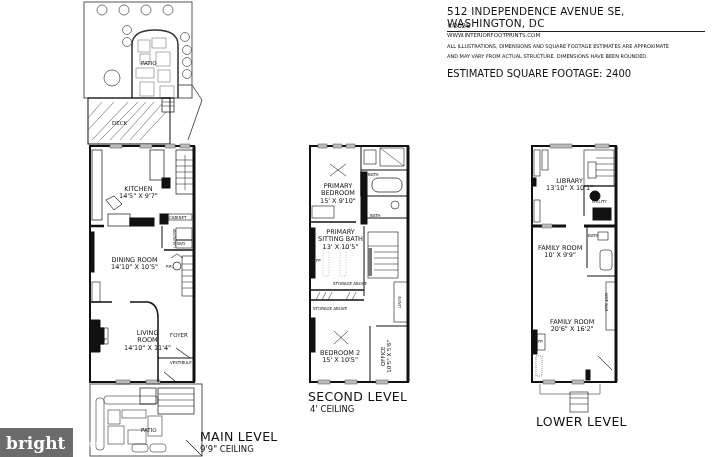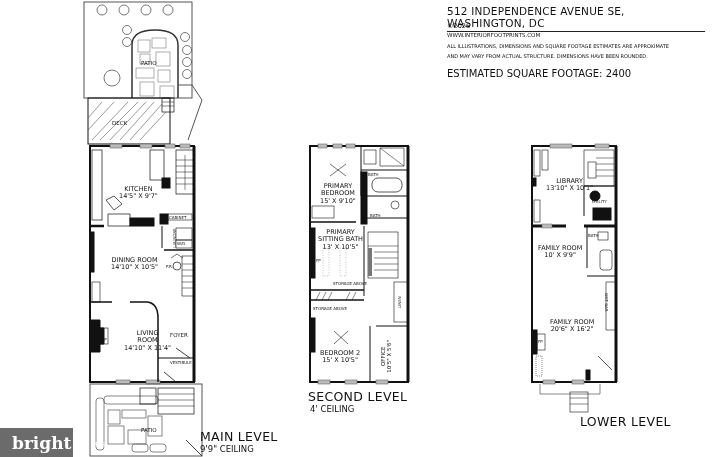--- a/index.html
+++ b/index.html
@@ -11,21 +11,21 @@
   .room { font-size: 6.5px; }
   svg { position: absolute; left: 0; top: 0; }
   .hdr { position: absolute; left: 447px; font-family: "DejaVu Sans", sans-serif; }
   .title { top: 5px; font-size: 10.5px; letter-spacing: 0.2px; border-bottom: 1px solid #222; padding-bottom: 2px; width: 258px; }
   .copy { top: 22px; font-size: 6.5px; }
   .url { top: 32px; font-size: 5.5px; }
   .disc { top: 41px; font-size: 5px; line-height: 10px; width: 270px; }
   .sqft { top: 68px; font-size: 10px; }
   .level-title { position: absolute; font-size: 12.5px; letter-spacing: 0.3px; }
   .level-sub { position: absolute; font-size: 8.5px; }
-  .badge { position: absolute; left: 0; top: 428px; width: 73px; height: 29px; background: #6b6b6b; color: #fff; display: flex; align-items: center; padding-left: 12px; }
+  .badge { position: absolute; left: 0; top: 428px; width: 73px; height: 29px; background: #6b6b6b; color: #fff; display: flex; align-items: center; padding-left: 6px; }
   .badge .b1 { font-family: "DejaVu Serif", serif; font-size: 17px; font-weight: bold; }
   .badge .b2 { font-size: 7px; margin-left: 20px; margin-top: 5px; }
 </style>
 </head>
 <body>
 
 <svg width="720" height="457" viewBox="0 0 720 457">
   <g fill="none" stroke="#111" stroke-width="1">
 
     <g>
@@ -362,18 +362,18 @@
 <div class="lbl room" style="left:538px;top:245px;">
   <div>FAMILY ROOM</div>
   <div>10' X 9'9"</div>
 </div>
 <div class="lbl room" style="left:550px;top:319px;">
   <div>FAMILY ROOM</div>
   <div>20'6" X 16'2"</div>
 </div>
 <div class="lbl tiny" style="left:596px;top:300px;transform:rotate(90deg);">WET BAR</div>
 <div class="lbl tiny" style="left:538px;top:340px;">FP</div>
-<div class="level-title" style="left:536px;top:414px;margin-left:44px;">LOWER LEVEL</div>
+<div class="level-title" style="left:536px;top:414px;">LOWER LEVEL</div>
 
 <div class="badge">
   <span class="b1">bright</span>
   <span class="b2">MLS</span>
 </div>
 
 </body></html>

